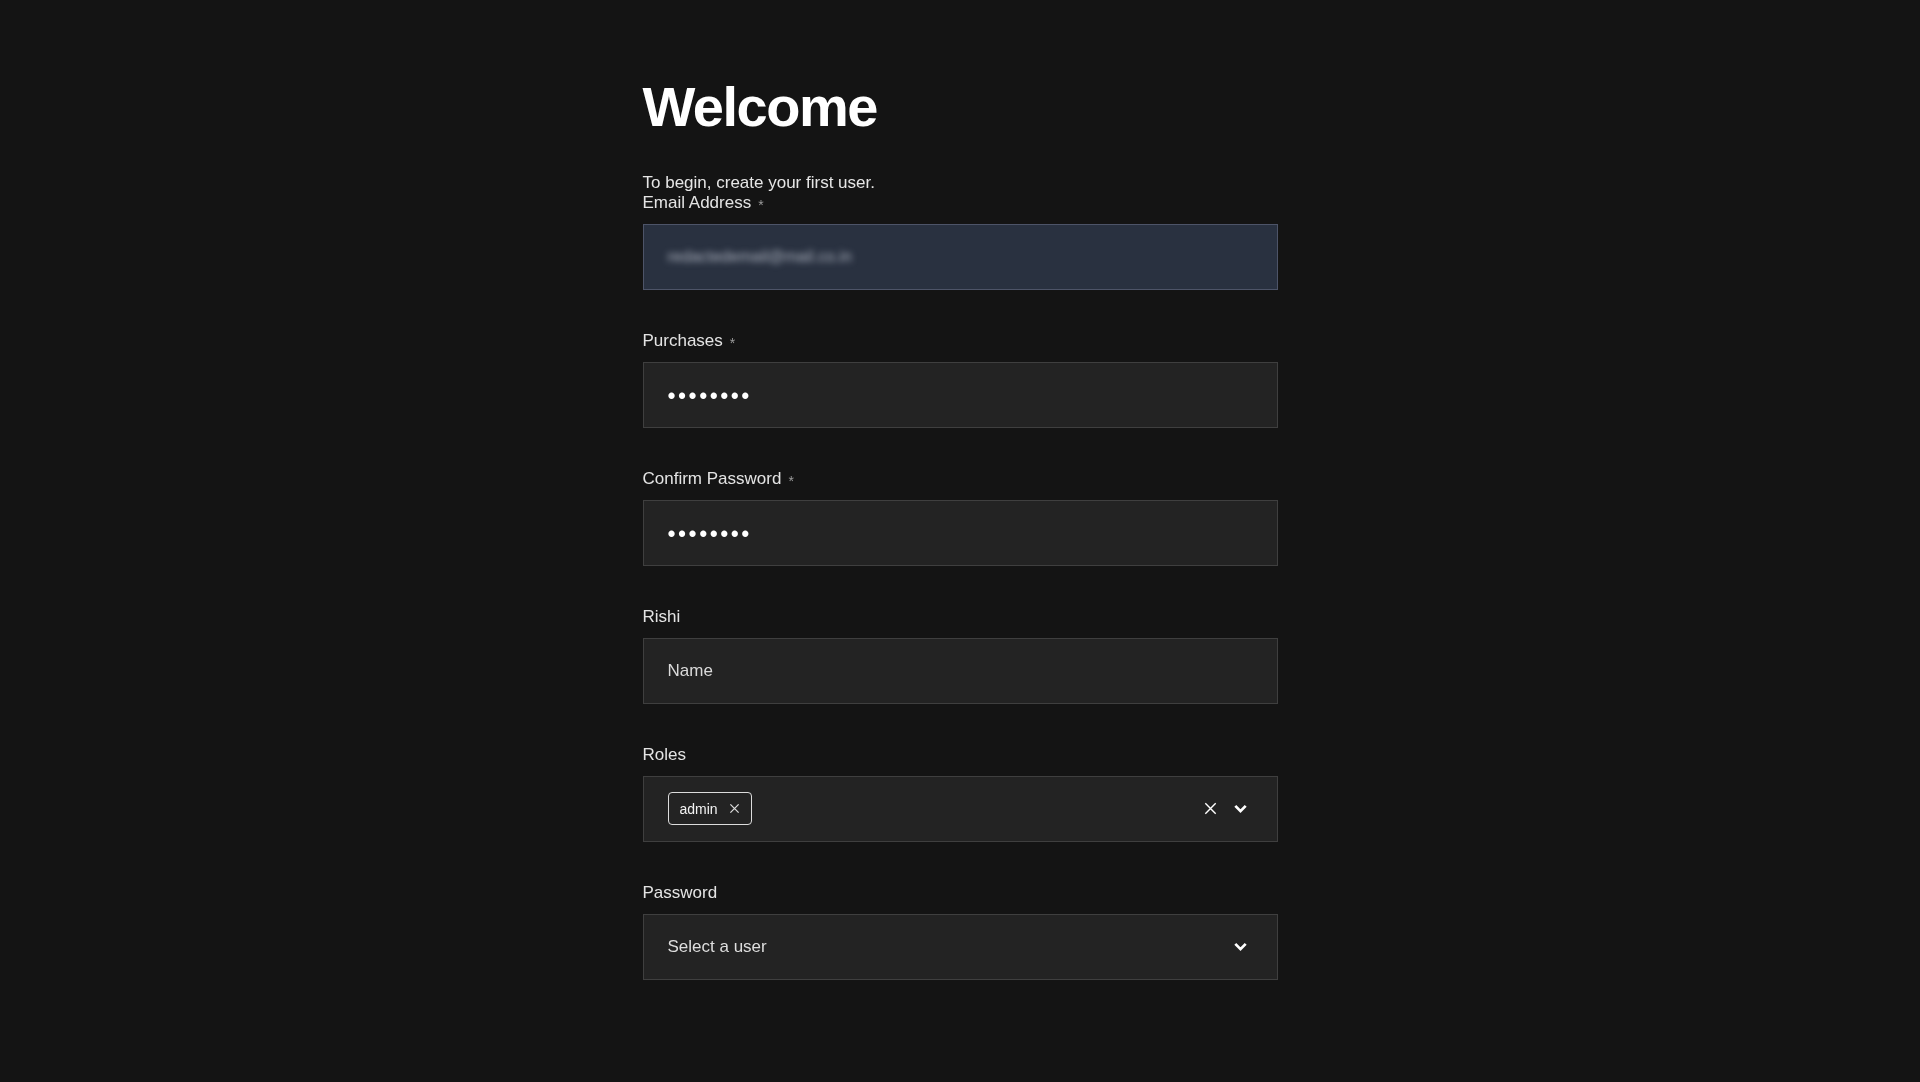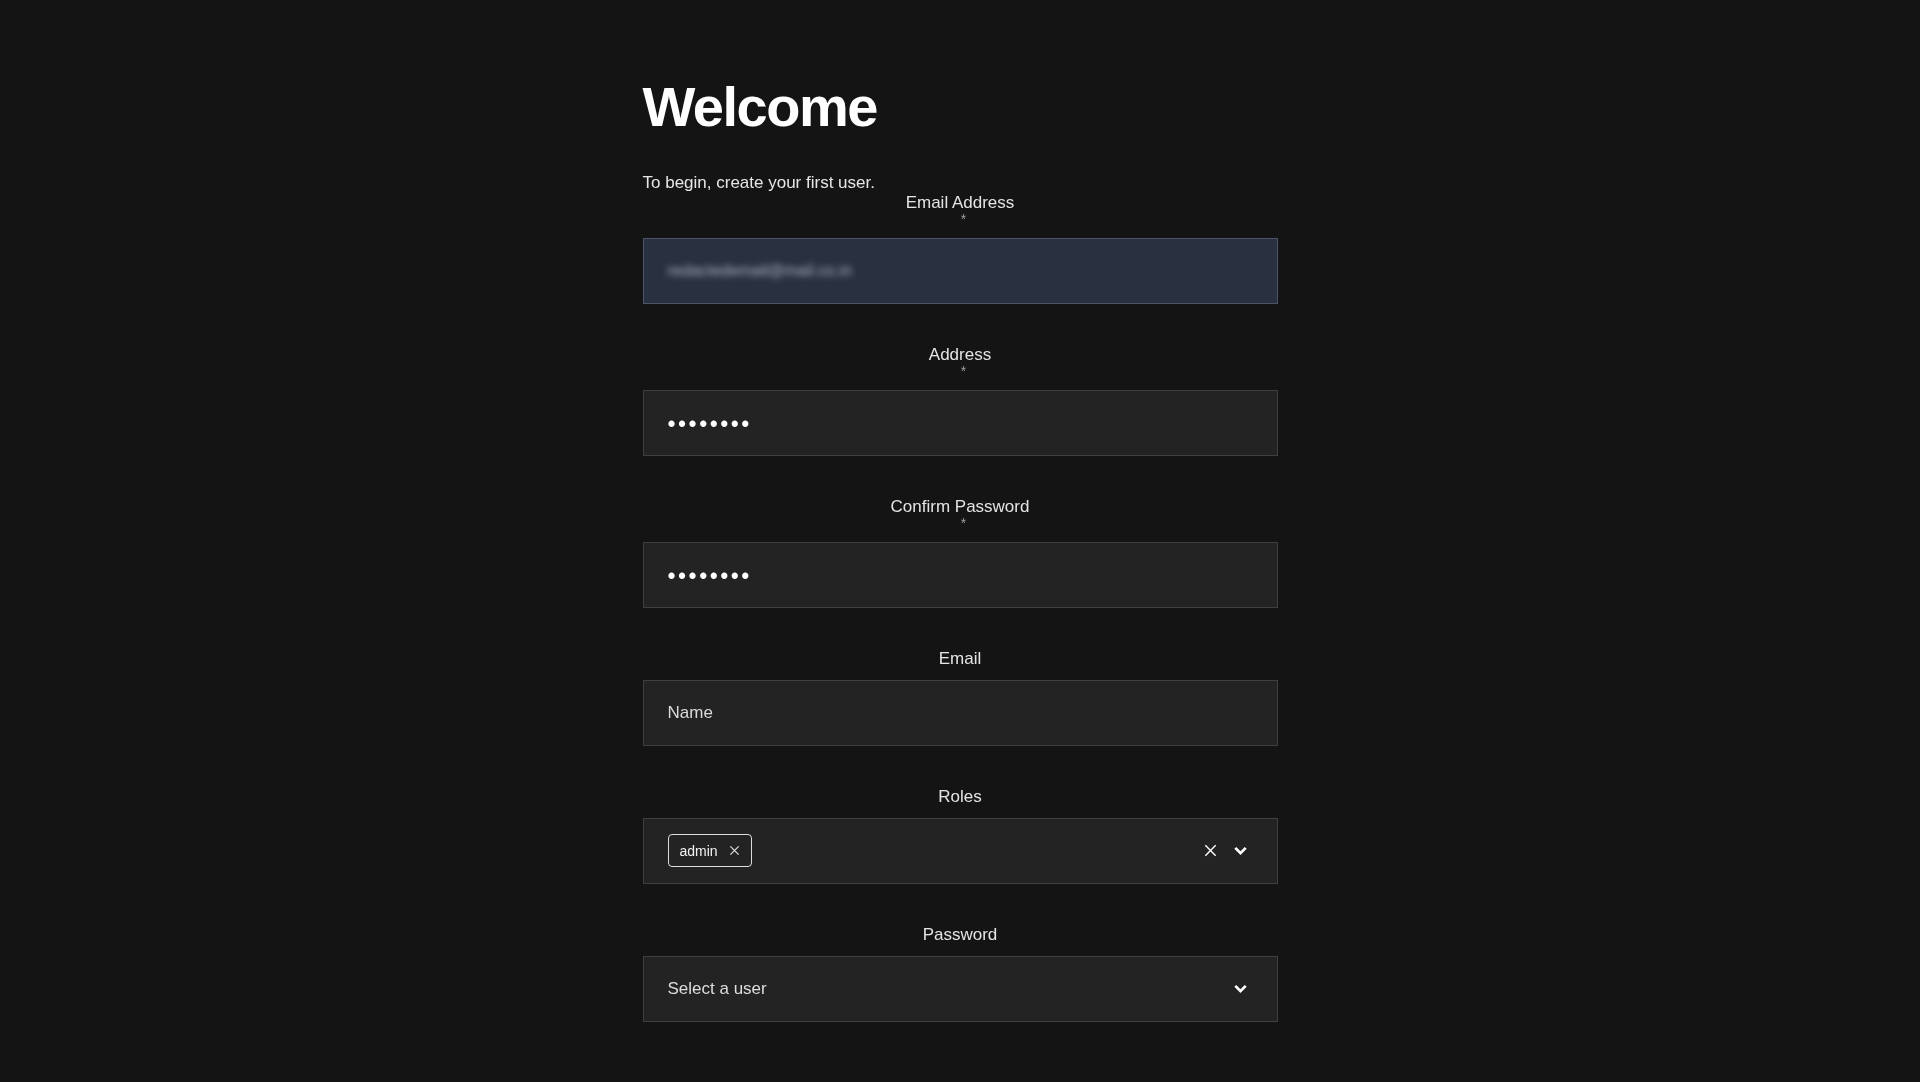--- a/index.html
+++ b/index.html
@@ -26,22 +26,21 @@
   .page-subtitle {
     font-size: 17px;
     color: #e6e6e6;
   }
   .field-group { margin-bottom: 41px; }
   .label-row {
     font-size: 17px;
     color: #e4e4e4;
     margin-bottom: 11px;
     display: flex;
-    align-items: center;
-    flex-direction: column;
+    align-items: flex-end;
   }
   .required-marker {
     color: #9c9c9c;
     font-size: 14px;
     margin-left: 7px;
     margin-top: -2px;
   }
   .input {
     width: 635px;
     height: 66px;
@@ -107,41 +106,41 @@
       <span>Email Address</span>
       <span class="required-marker">*</span>
     </div>
     <div class="input autofilled">
       <span class="blurred-value">redactedemail@mail.co.in</span>
     </div>
   </div>
 
   <div class="field-group">
     <div class="label-row">
-      <span>Address</span>
+      <span>Purchases</span>
       <span class="required-marker">*</span>
     </div>
     <div class="input">
       <span class="masked-value">••••••••</span>
     </div>
   </div>
 
   <div class="field-group">
     <div class="label-row">
       <span>Confirm Password</span>
       <span class="required-marker">*</span>
     </div>
     <div class="input">
       <span class="masked-value">••••••••</span>
     </div>
   </div>
 
   <div class="field-group">
     <div class="label-row">
-      <span>Email</span>
+      <span>Rishi</span>
     </div>
     <div class="input">
       <span>Name</span>
     </div>
   </div>
 
   <div class="field-group">
     <div class="label-row">
       <span>Roles</span>
     </div>

